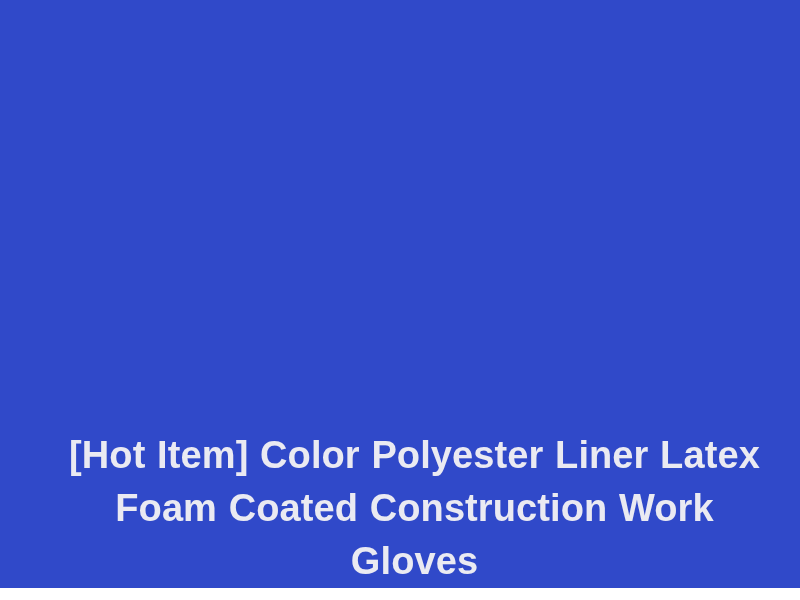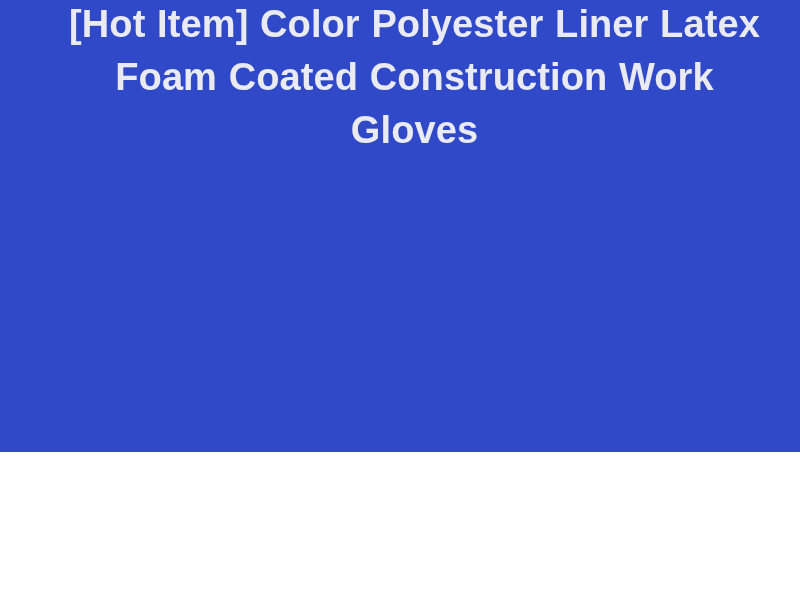--- a/index.html
+++ b/index.html
@@ -13,24 +13,24 @@
     height: 600px;
     overflow: hidden;
     font-family: "Liberation Sans", "DejaVu Sans", sans-serif;
   }
 
   
   .placeholder-card {
     position: relative;
     box-sizing: border-box;
     width: 800px;
-    height: 452px;
+    height: 588px;
     background: #3049c9;
     display: flex;
-    align-items: flex-start;
+    align-items: flex-end;
     justify-content: center;
     overflow: hidden;
     padding-left: 29px;
   }
 
   
   .title-block {
     box-sizing: border-box;
     width: 720px;
     padding: 0 10px;

